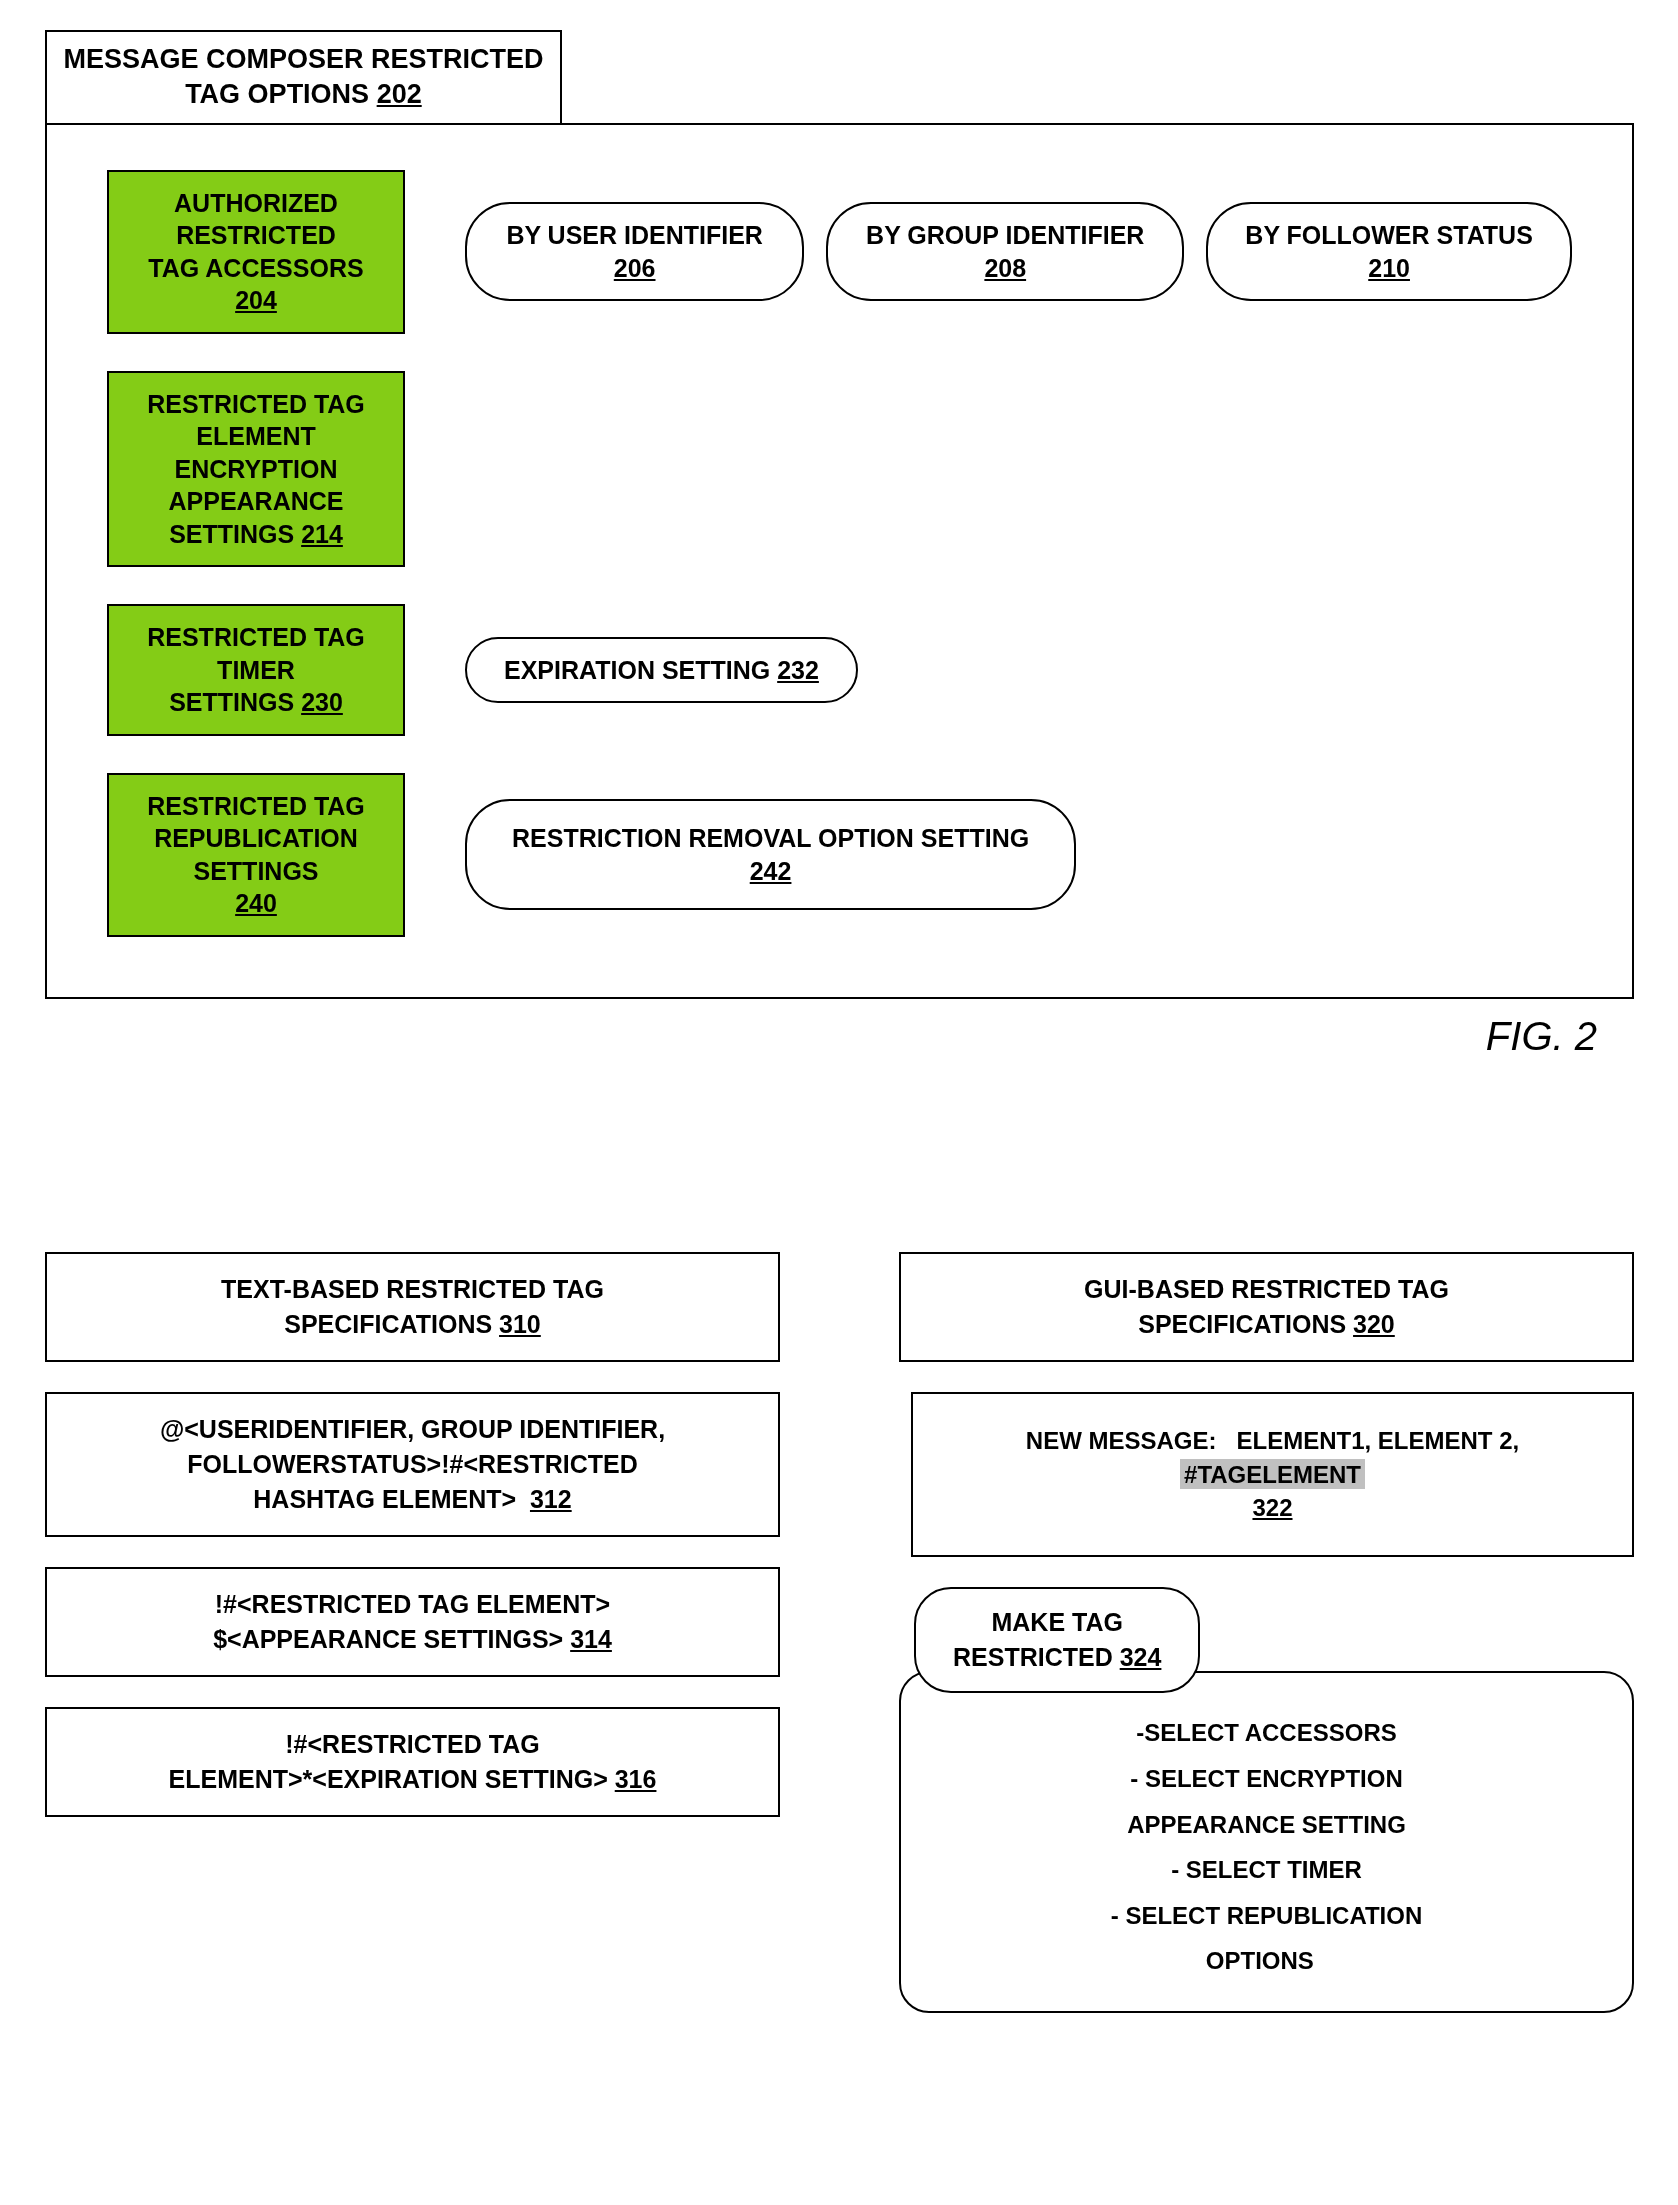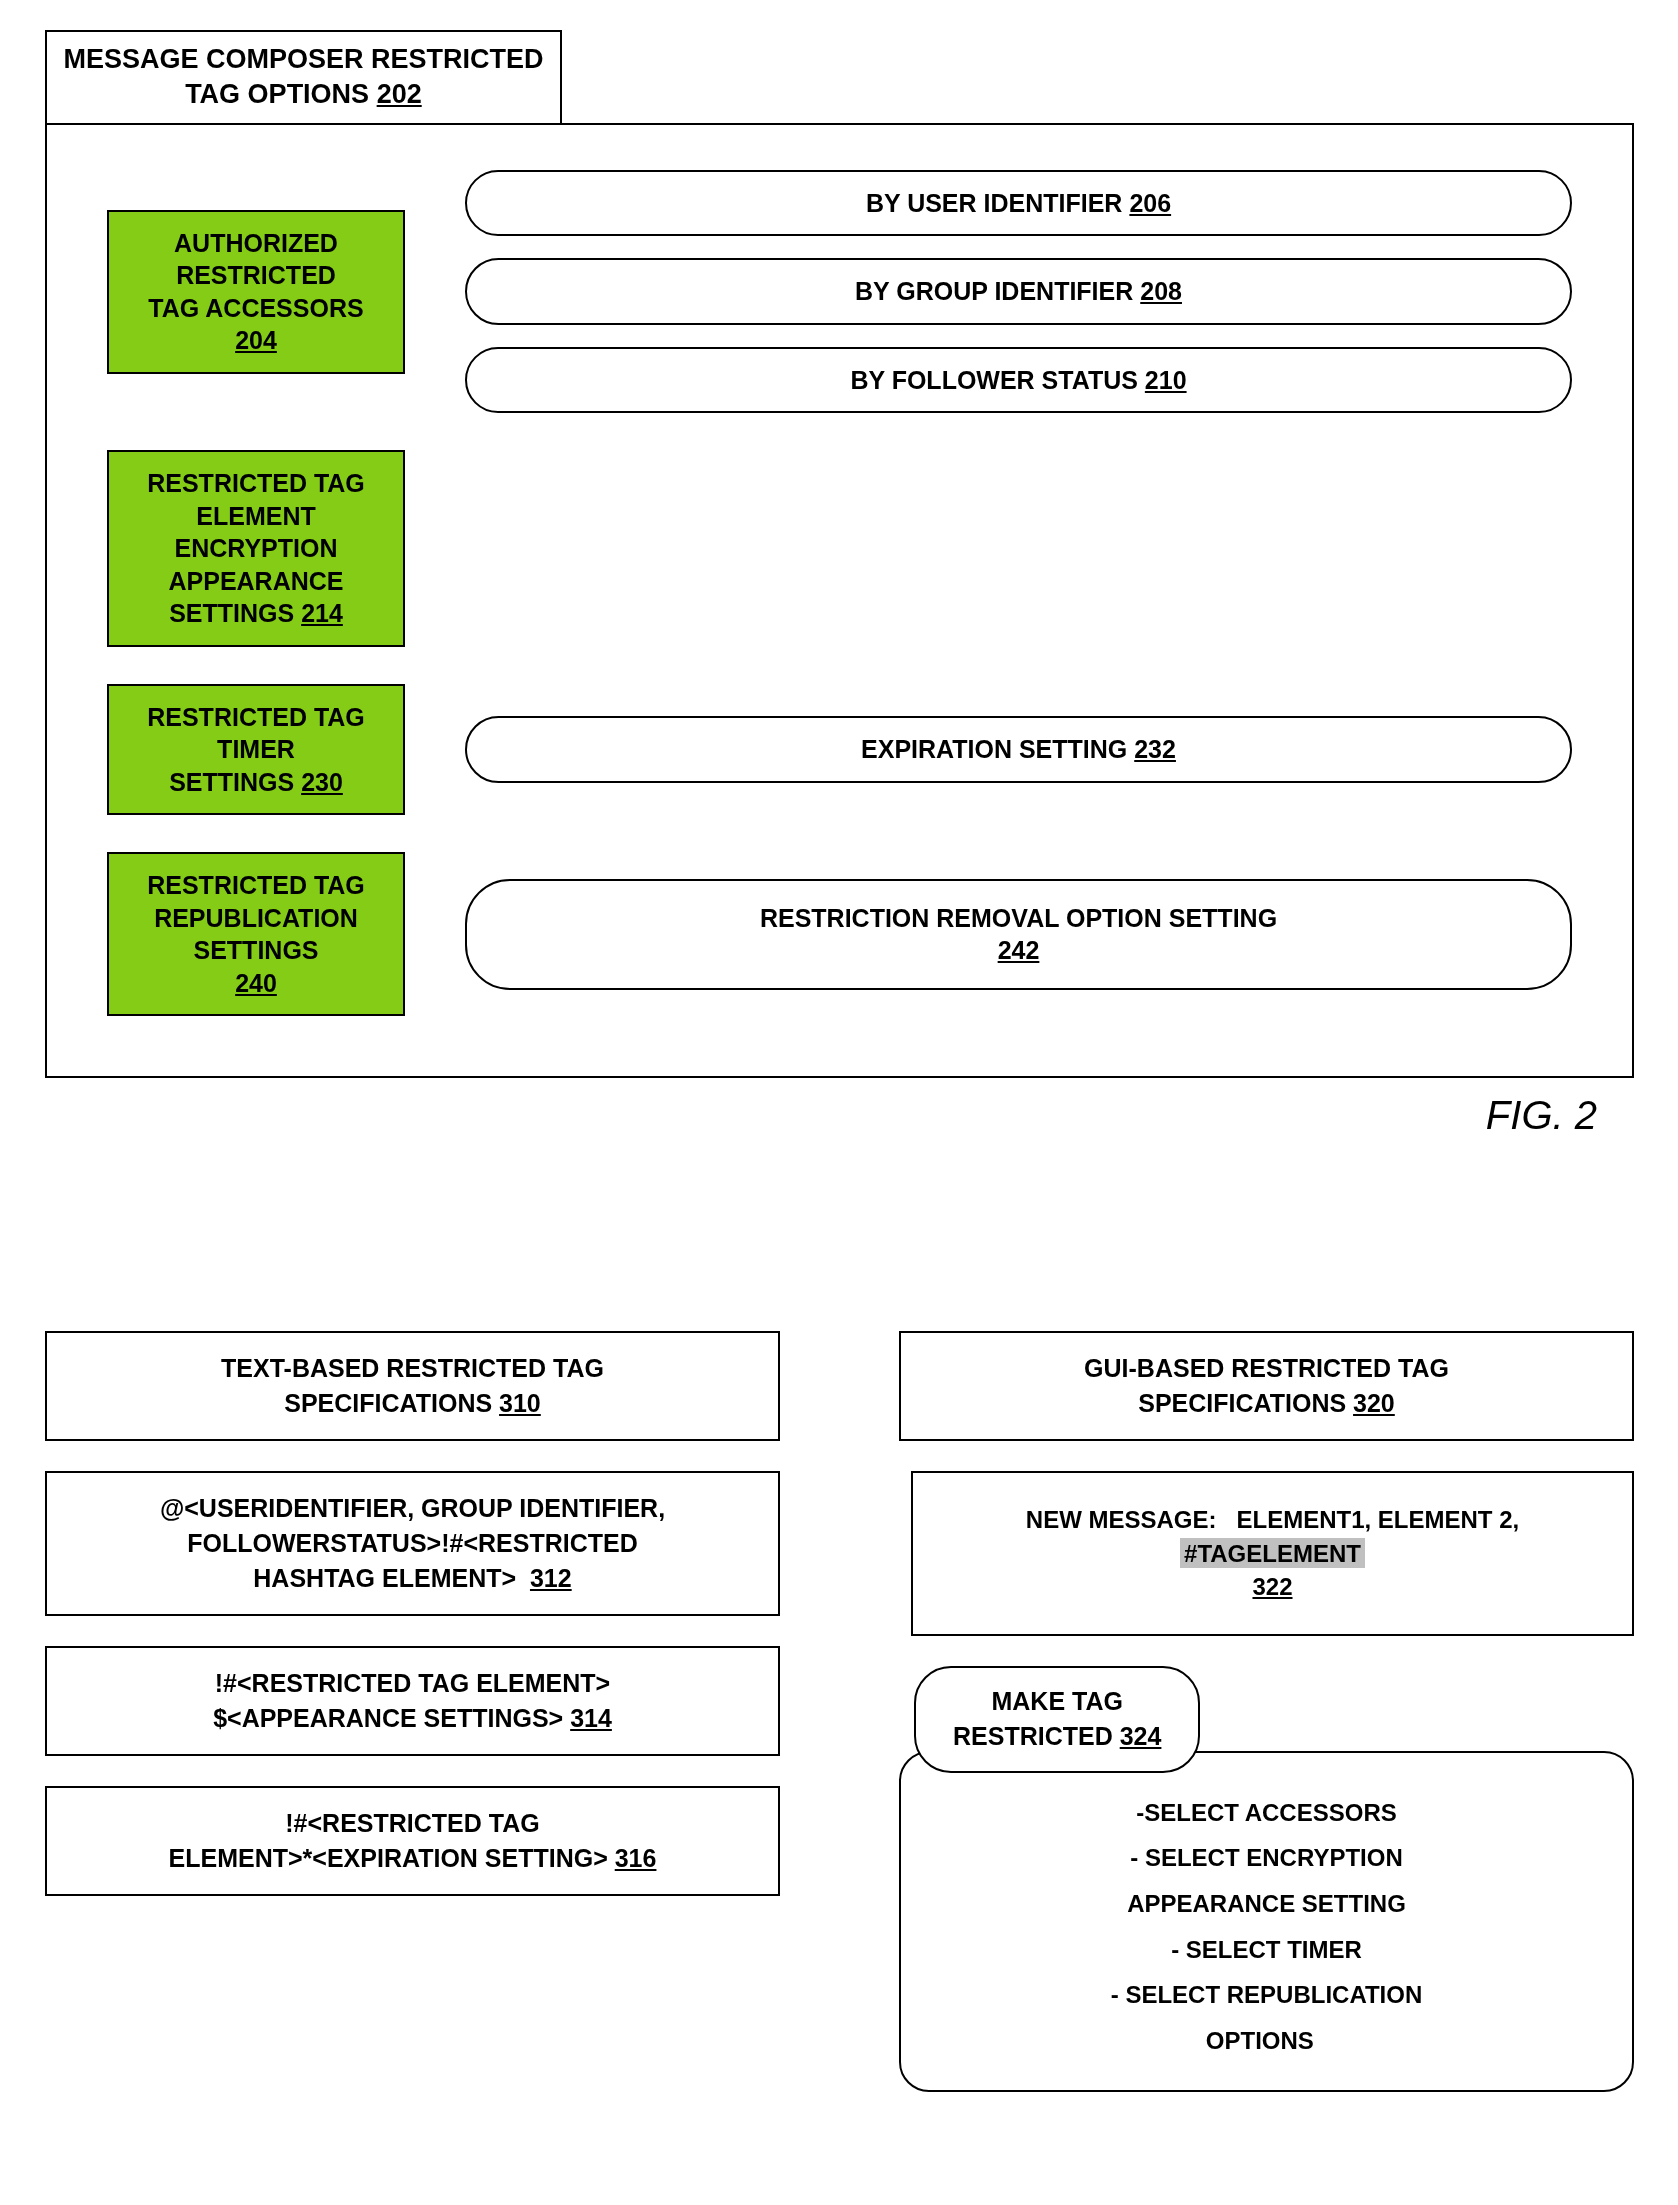--- a/index.html
+++ b/index.html
@@ -64,21 +64,21 @@
       max-width: 298px;
       background: #84cc16;
     }
 
     .left-box u {
       text-decoration: underline;
     }
 
     .right-items {
       display: flex;
-      flex-direction: column;
+      flex-direction: row;
       gap: 22px;
       flex: 1;
     }
 
     .oval-item {
       border: 2.2px solid #000;
       border-radius: 45px;
       padding: 15px 37px;
       font-size: 25px;
       font-weight: bold;

